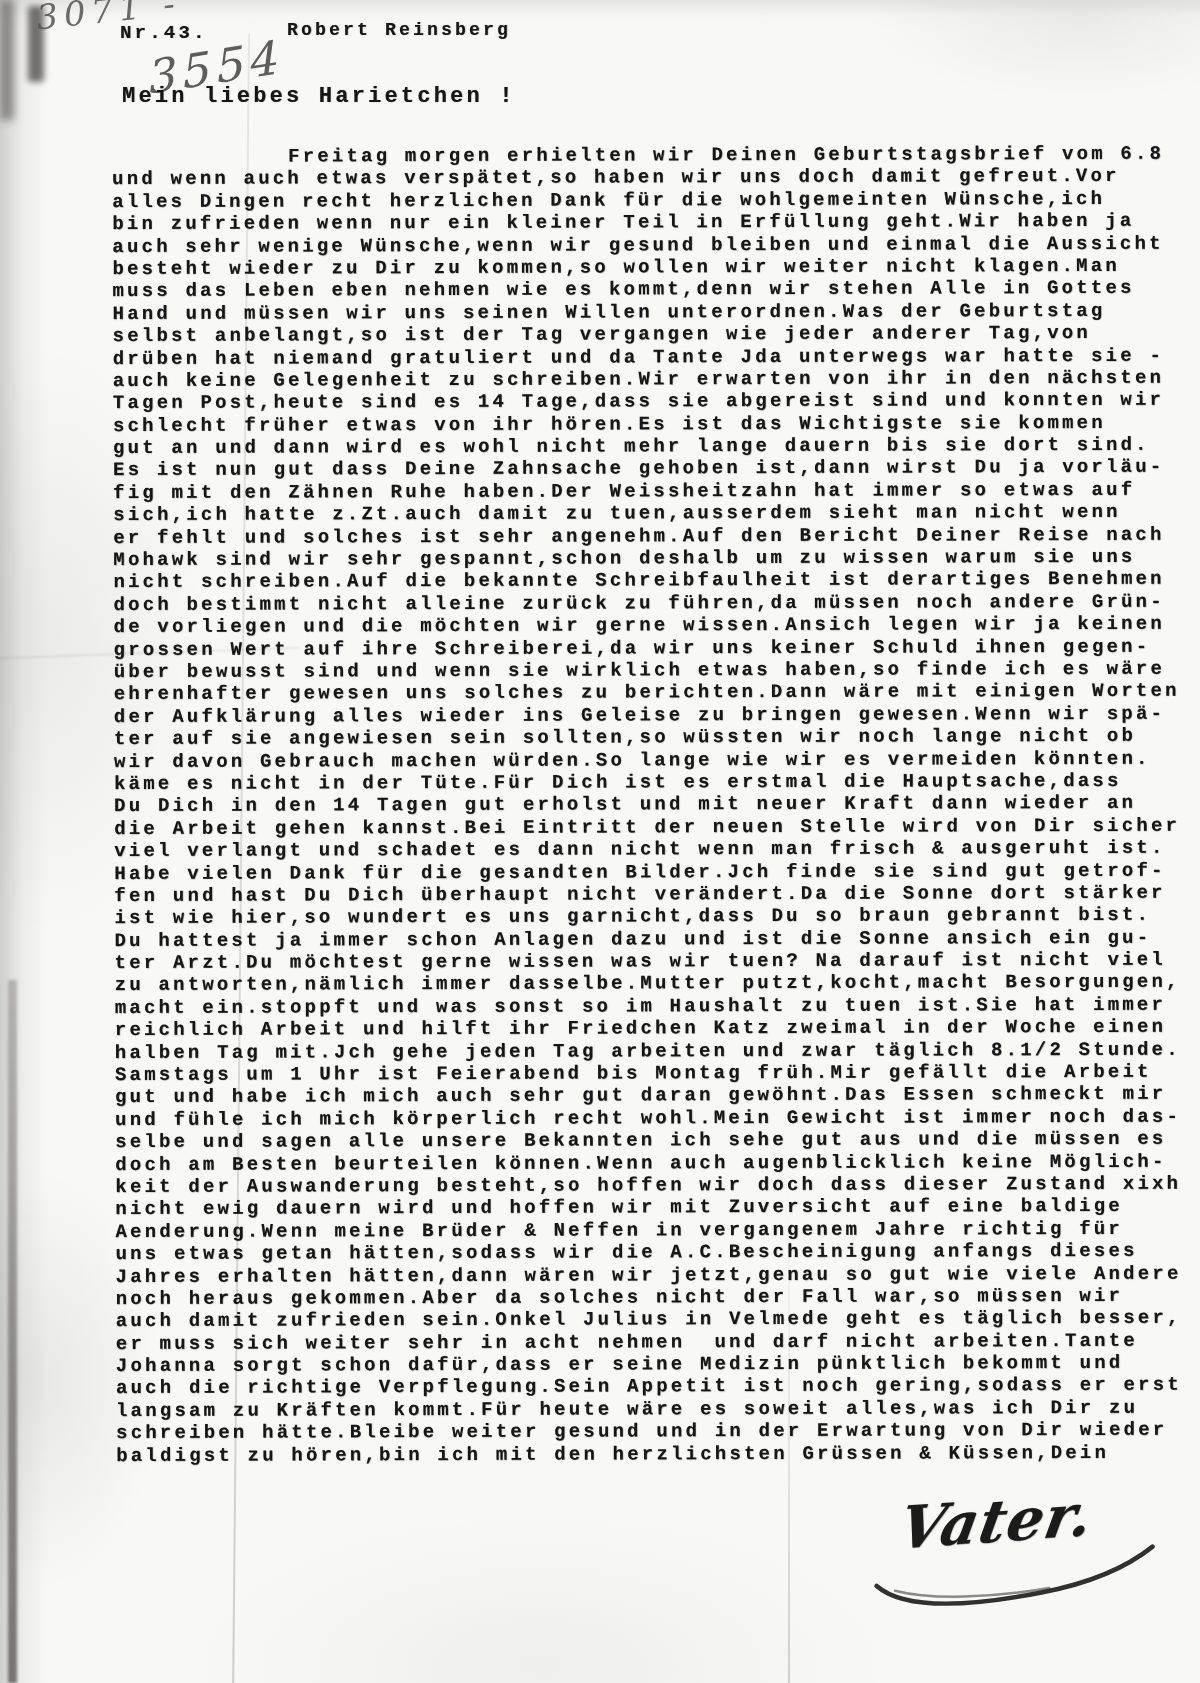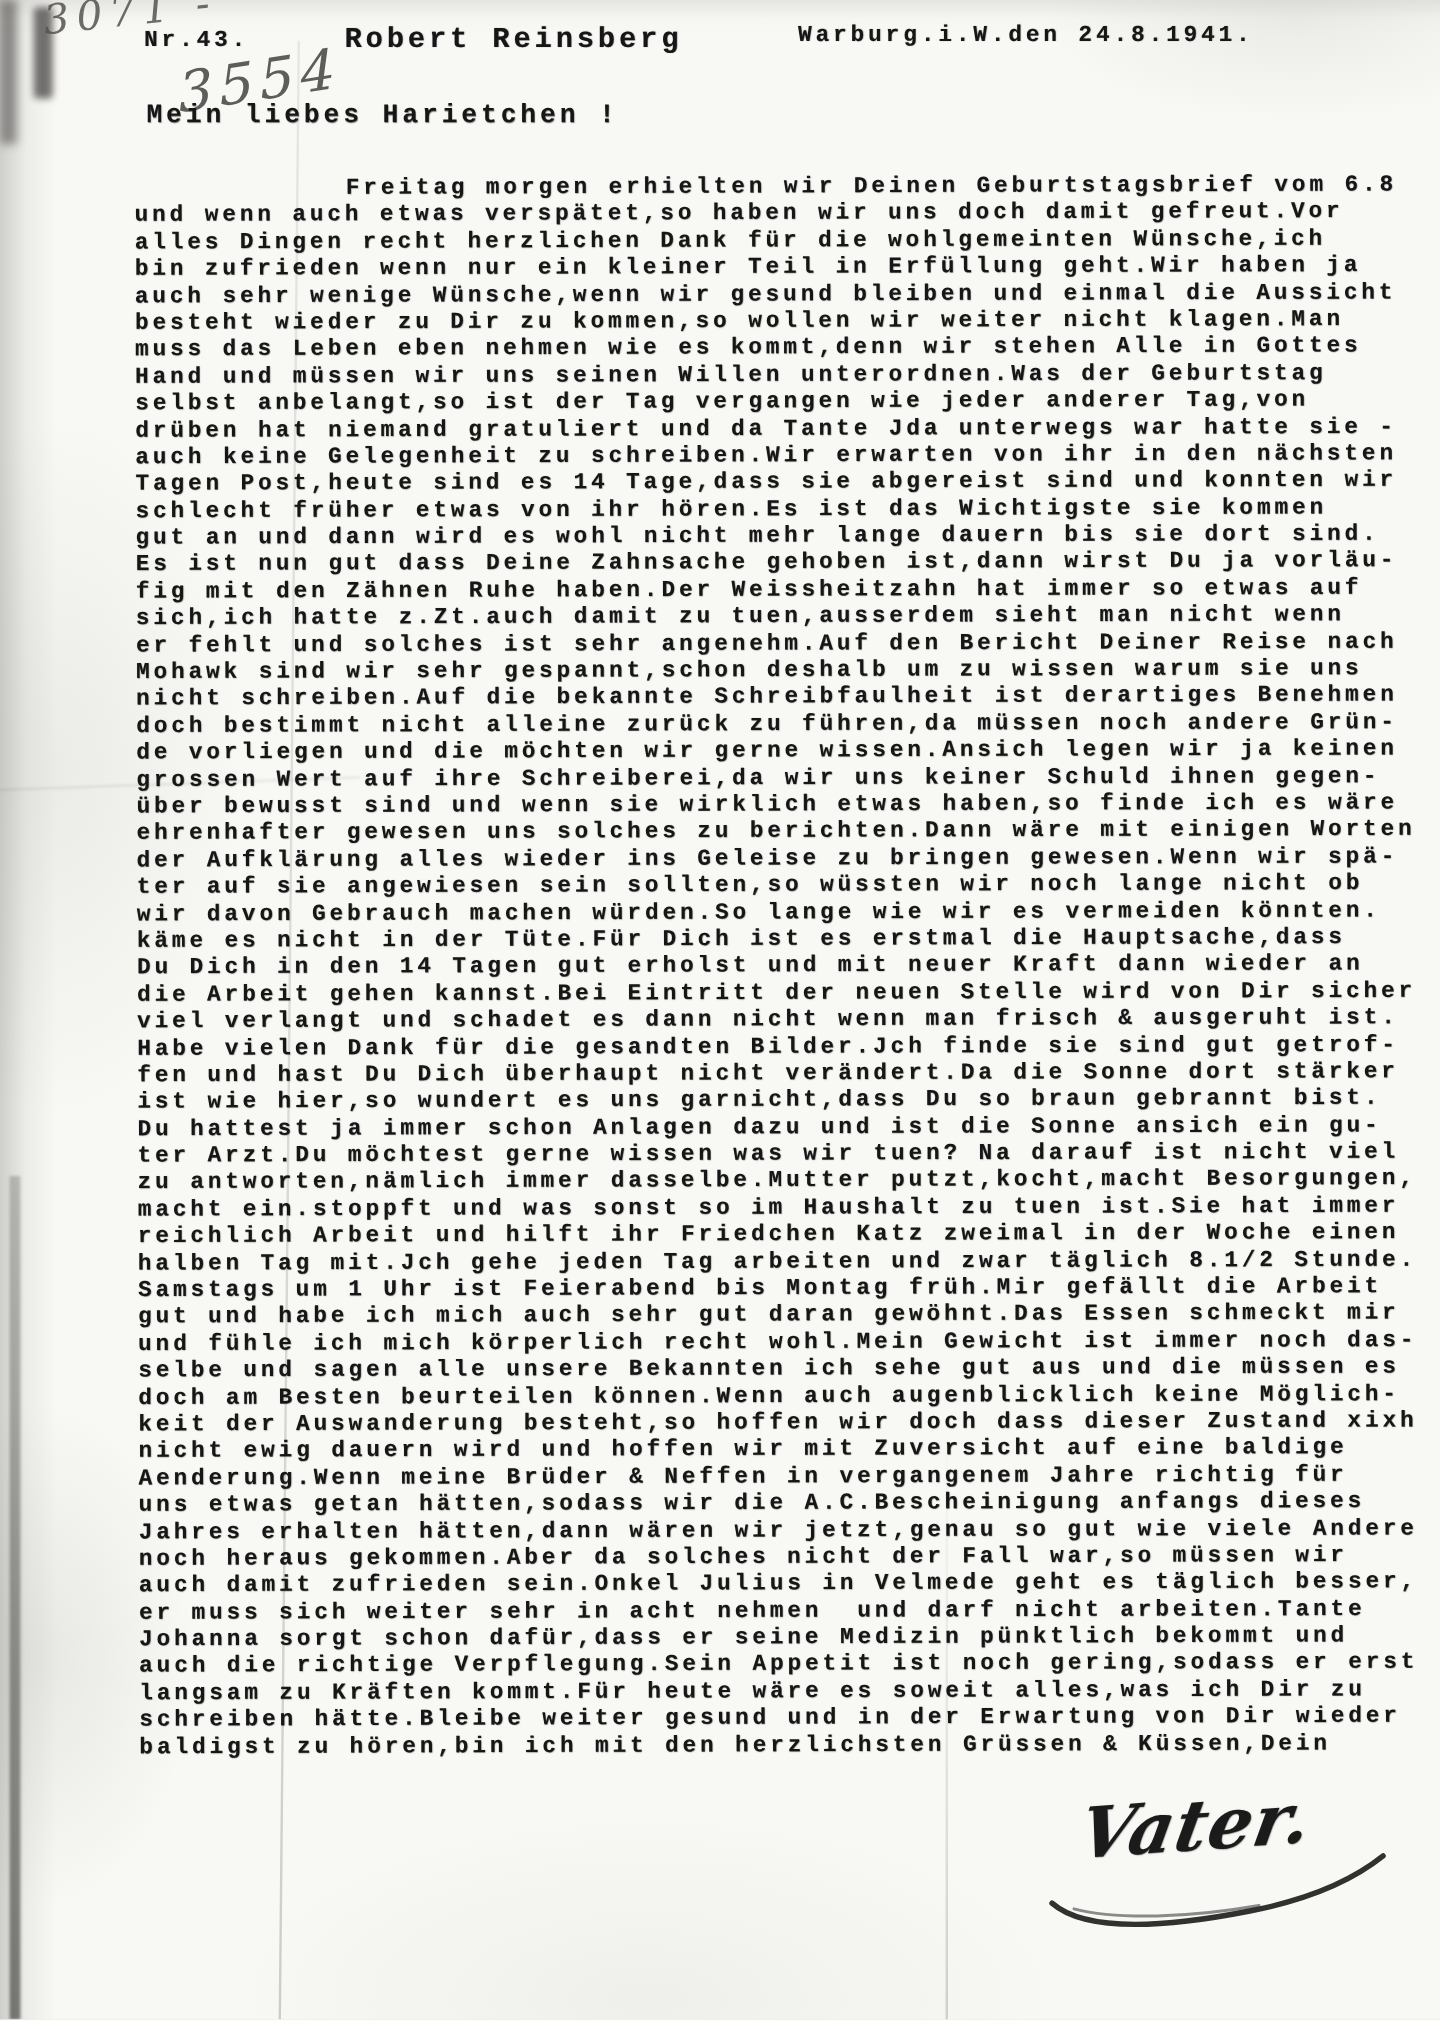--- a/index.html
+++ b/index.html
@@ -47,21 +47,21 @@
   }
   
   .type{
     color:#161616;
     font-weight:700;
     text-shadow:0.4px 0.4px 0.9px rgba(20,20,20,0.55);
     letter-spacing:3.2px;
     white-space:pre;
   }
   .header-number{position:absolute;left:120px;top:22px;font-size:19px;}
-  .header-author{position:absolute;left:287px;top:20px;font-size:24px;}
+  .header-author{position:absolute;left:287px;top:20px;font-size:18px;}
   .header-date{position:absolute;left:665px;top:18px;font-size:19px;}
   .salutation{position:absolute;left:122px;top:84px;font-size:22px;}
   .letter-body{
     position:absolute;left:112px;top:146px;width:1110px;
     font-size:19px;line-height:22.4px;
   }
   .letter-body .line{height:22.4px;overflow:visible;}
   .letter-body .line:first-child{text-indent:176px;}
   
   .letter-body{transform:rotate(-0.18deg);transform-origin:top left;}
@@ -102,21 +102,20 @@
   <div class="left-strip-bottom"></div>
   <div class="fold-line-main"></div>
   <div class="fold-line-right"></div>
   <div class="crease-horizontal"></div>
 
   <div class="hw-corner">3071 -</div>
   <div class="hw-number">3554</div>
 
   <div class="type header-number">Nr.43.</div>
   <div class="type header-author">Robert Reinsberg</div>
-  <div class="type header-date">Warburg.i.W.den 24.8.1941.</div>
 
   <div class="type salutation">Mein liebes Harietchen !</div>
 
   <div class="type letter-body"><div class="line">Freitag morgen erhielten wir Deinen Geburtstagsbrief vom 6.8</div><div class="line">und wenn auch etwas verspätet,so haben wir uns doch damit gefreut.Vor</div><div class="line">alles Dingen recht herzlichen Dank für die wohlgemeinten Wünsche,ich</div><div class="line">bin zufrieden wenn nur ein kleiner Teil in Erfüllung geht.Wir haben ja</div><div class="line">auch sehr wenige Wünsche,wenn wir gesund bleiben und einmal die Aussicht</div><div class="line">besteht wieder zu Dir zu kommen,so wollen wir weiter nicht klagen.Man</div><div class="line">muss das Leben eben nehmen wie es kommt,denn wir stehen Alle in Gottes</div><div class="line">Hand und müssen wir uns seinen Willen unterordnen.Was der Geburtstag</div><div class="line">selbst anbelangt,so ist der Tag vergangen wie jeder anderer Tag,von</div><div class="line">drüben hat niemand gratuliert und da Tante Jda unterwegs war hatte sie -</div><div class="line">auch keine Gelegenheit zu schreiben.Wir erwarten von ihr in den nächsten</div><div class="line">Tagen Post,heute sind es 14 Tage,dass sie abgereist sind und konnten wir</div><div class="line">schlecht früher etwas von ihr hören.Es ist das Wichtigste sie kommen</div><div class="line">gut an und dann wird es wohl nicht mehr lange dauern bis sie dort sind.</div><div class="line">Es ist nun gut dass Deine Zahnsache gehoben ist,dann wirst Du ja vorläu-</div><div class="line">fig mit den Zähnen Ruhe haben.Der Weissheitzahn hat immer so etwas auf</div><div class="line">sich,ich hatte z.Zt.auch damit zu tuen,ausserdem sieht man nicht wenn</div><div class="line">er fehlt und solches ist sehr angenehm.Auf den Bericht Deiner Reise nach</div><div class="line">Mohawk sind wir sehr gespannt,schon deshalb um zu wissen warum sie uns</div><div class="line">nicht schreiben.Auf die bekannte Schreibfaulheit ist derartiges Benehmen</div><div class="line">doch bestimmt nicht alleine zurück zu führen,da müssen noch andere Grün-</div><div class="line">de vorliegen und die möchten wir gerne wissen.Ansich legen wir ja keinen</div><div class="line">grossen Wert auf ihre Schreiberei,da wir uns keiner Schuld ihnen gegen-</div><div class="line">über bewusst sind und wenn sie wirklich etwas haben,so finde ich es wäre</div><div class="line">ehrenhafter gewesen uns solches zu berichten.Dann wäre mit einigen Worten</div><div class="line">der Aufklärung alles wieder ins Geleise zu bringen gewesen.Wenn wir spä-</div><div class="line">ter auf sie angewiesen sein sollten,so wüssten wir noch lange nicht ob</div><div class="line">wir davon Gebrauch machen würden.So lange wie wir es vermeiden könnten.</div><div class="line">käme es nicht in der Tüte.Für Dich ist es erstmal die Hauptsache,dass</div><div class="line">Du Dich in den 14 Tagen gut erholst und mit neuer Kraft dann wieder an</div><div class="line">die Arbeit gehen kannst.Bei Eintritt der neuen Stelle wird von Dir sicher</div><div class="line">viel verlangt und schadet es dann nicht wenn man frisch &amp; ausgeruht ist.</div><div class="line">Habe vielen Dank für die gesandten Bilder.Jch finde sie sind gut getrof-</div><div class="line">fen und hast Du Dich überhaupt nicht verändert.Da die Sonne dort stärker</div><div class="line">ist wie hier,so wundert es uns garnicht,dass Du so braun gebrannt bist.</div><div class="line">Du hattest ja immer schon Anlagen dazu und ist die Sonne ansich ein gu-</div><div class="line">ter Arzt.Du möchtest gerne wissen was wir tuen? Na darauf ist nicht viel</div><div class="line">zu antworten,nämlich immer dasselbe.Mutter putzt,kocht,macht Besorgungen,</div><div class="line">macht ein.stoppft und was sonst so im Haushalt zu tuen ist.Sie hat immer</div><div class="line">reichlich Arbeit und hilft ihr Friedchen Katz zweimal in der Woche einen</div><div class="line">halben Tag mit.Jch gehe jeden Tag arbeiten und zwar täglich 8.1/2 Stunde.</div><div class="line">Samstags um 1 Uhr ist Feierabend bis Montag früh.Mir gefällt die Arbeit</div><div class="line">gut und habe ich mich auch sehr gut daran gewöhnt.Das Essen schmeckt mir</div><div class="line">und fühle ich mich körperlich recht wohl.Mein Gewicht ist immer noch das-</div><div class="line">selbe und sagen alle unsere Bekannten ich sehe gut aus und die müssen es</div><div class="line">doch am Besten beurteilen können.Wenn auch augenblicklich keine Möglich-</div><div class="line">keit der Auswanderung besteht,so hoffen wir doch dass dieser Zustand xixh</div><div class="line">nicht ewig dauern wird und hoffen wir mit Zuversicht auf eine baldige</div><div class="line">Aenderung.Wenn meine Brüder &amp; Neffen in vergangenem Jahre richtig für</div><div class="line">uns etwas getan hätten,sodass wir die A.C.Bescheinigung anfangs dieses</div><div class="line">Jahres erhalten hätten,dann wären wir jetzt,genau so gut wie viele Andere</div><div class="line">noch heraus gekommen.Aber da solches nicht der Fall war,so müssen wir</div><div class="line">auch damit zufrieden sein.Onkel Julius in Velmede geht es täglich besser,</div><div class="line">er muss sich weiter sehr in acht nehmen  und darf nicht arbeiten.Tante</div><div class="line">Johanna sorgt schon dafür,dass er seine Medizin pünktlich bekommt und</div><div class="line">auch die richtige Verpflegung.Sein Appetit ist noch gering,sodass er erst</div><div class="line">langsam zu Kräften kommt.Für heute wäre es soweit alles,was ich Dir zu</div><div class="line">schreiben hätte.Bleibe weiter gesund und in der Erwartung von Dir wieder</div><div class="line">baldigst zu hören,bin ich mit den herzlichsten Grüssen &amp; Küssen,Dein</div></div>
 
   <div class="signature">
     <span class="signature-text">Vater.</span>
     <svg class="signature-swash" width="300" height="60" viewBox="0 0 300 60">
       <path d="M6 28 C30 52 90 56 170 46 C220 40 258 26 284 8" fill="none" stroke="#1b1b1b" stroke-width="4.5" stroke-linecap="round" opacity="0.9"></path>
       <path d="M24 34 C60 46 120 48 178 42" fill="none" stroke="#1b1b1b" stroke-width="2.5" stroke-linecap="round" opacity="0.5"></path>

